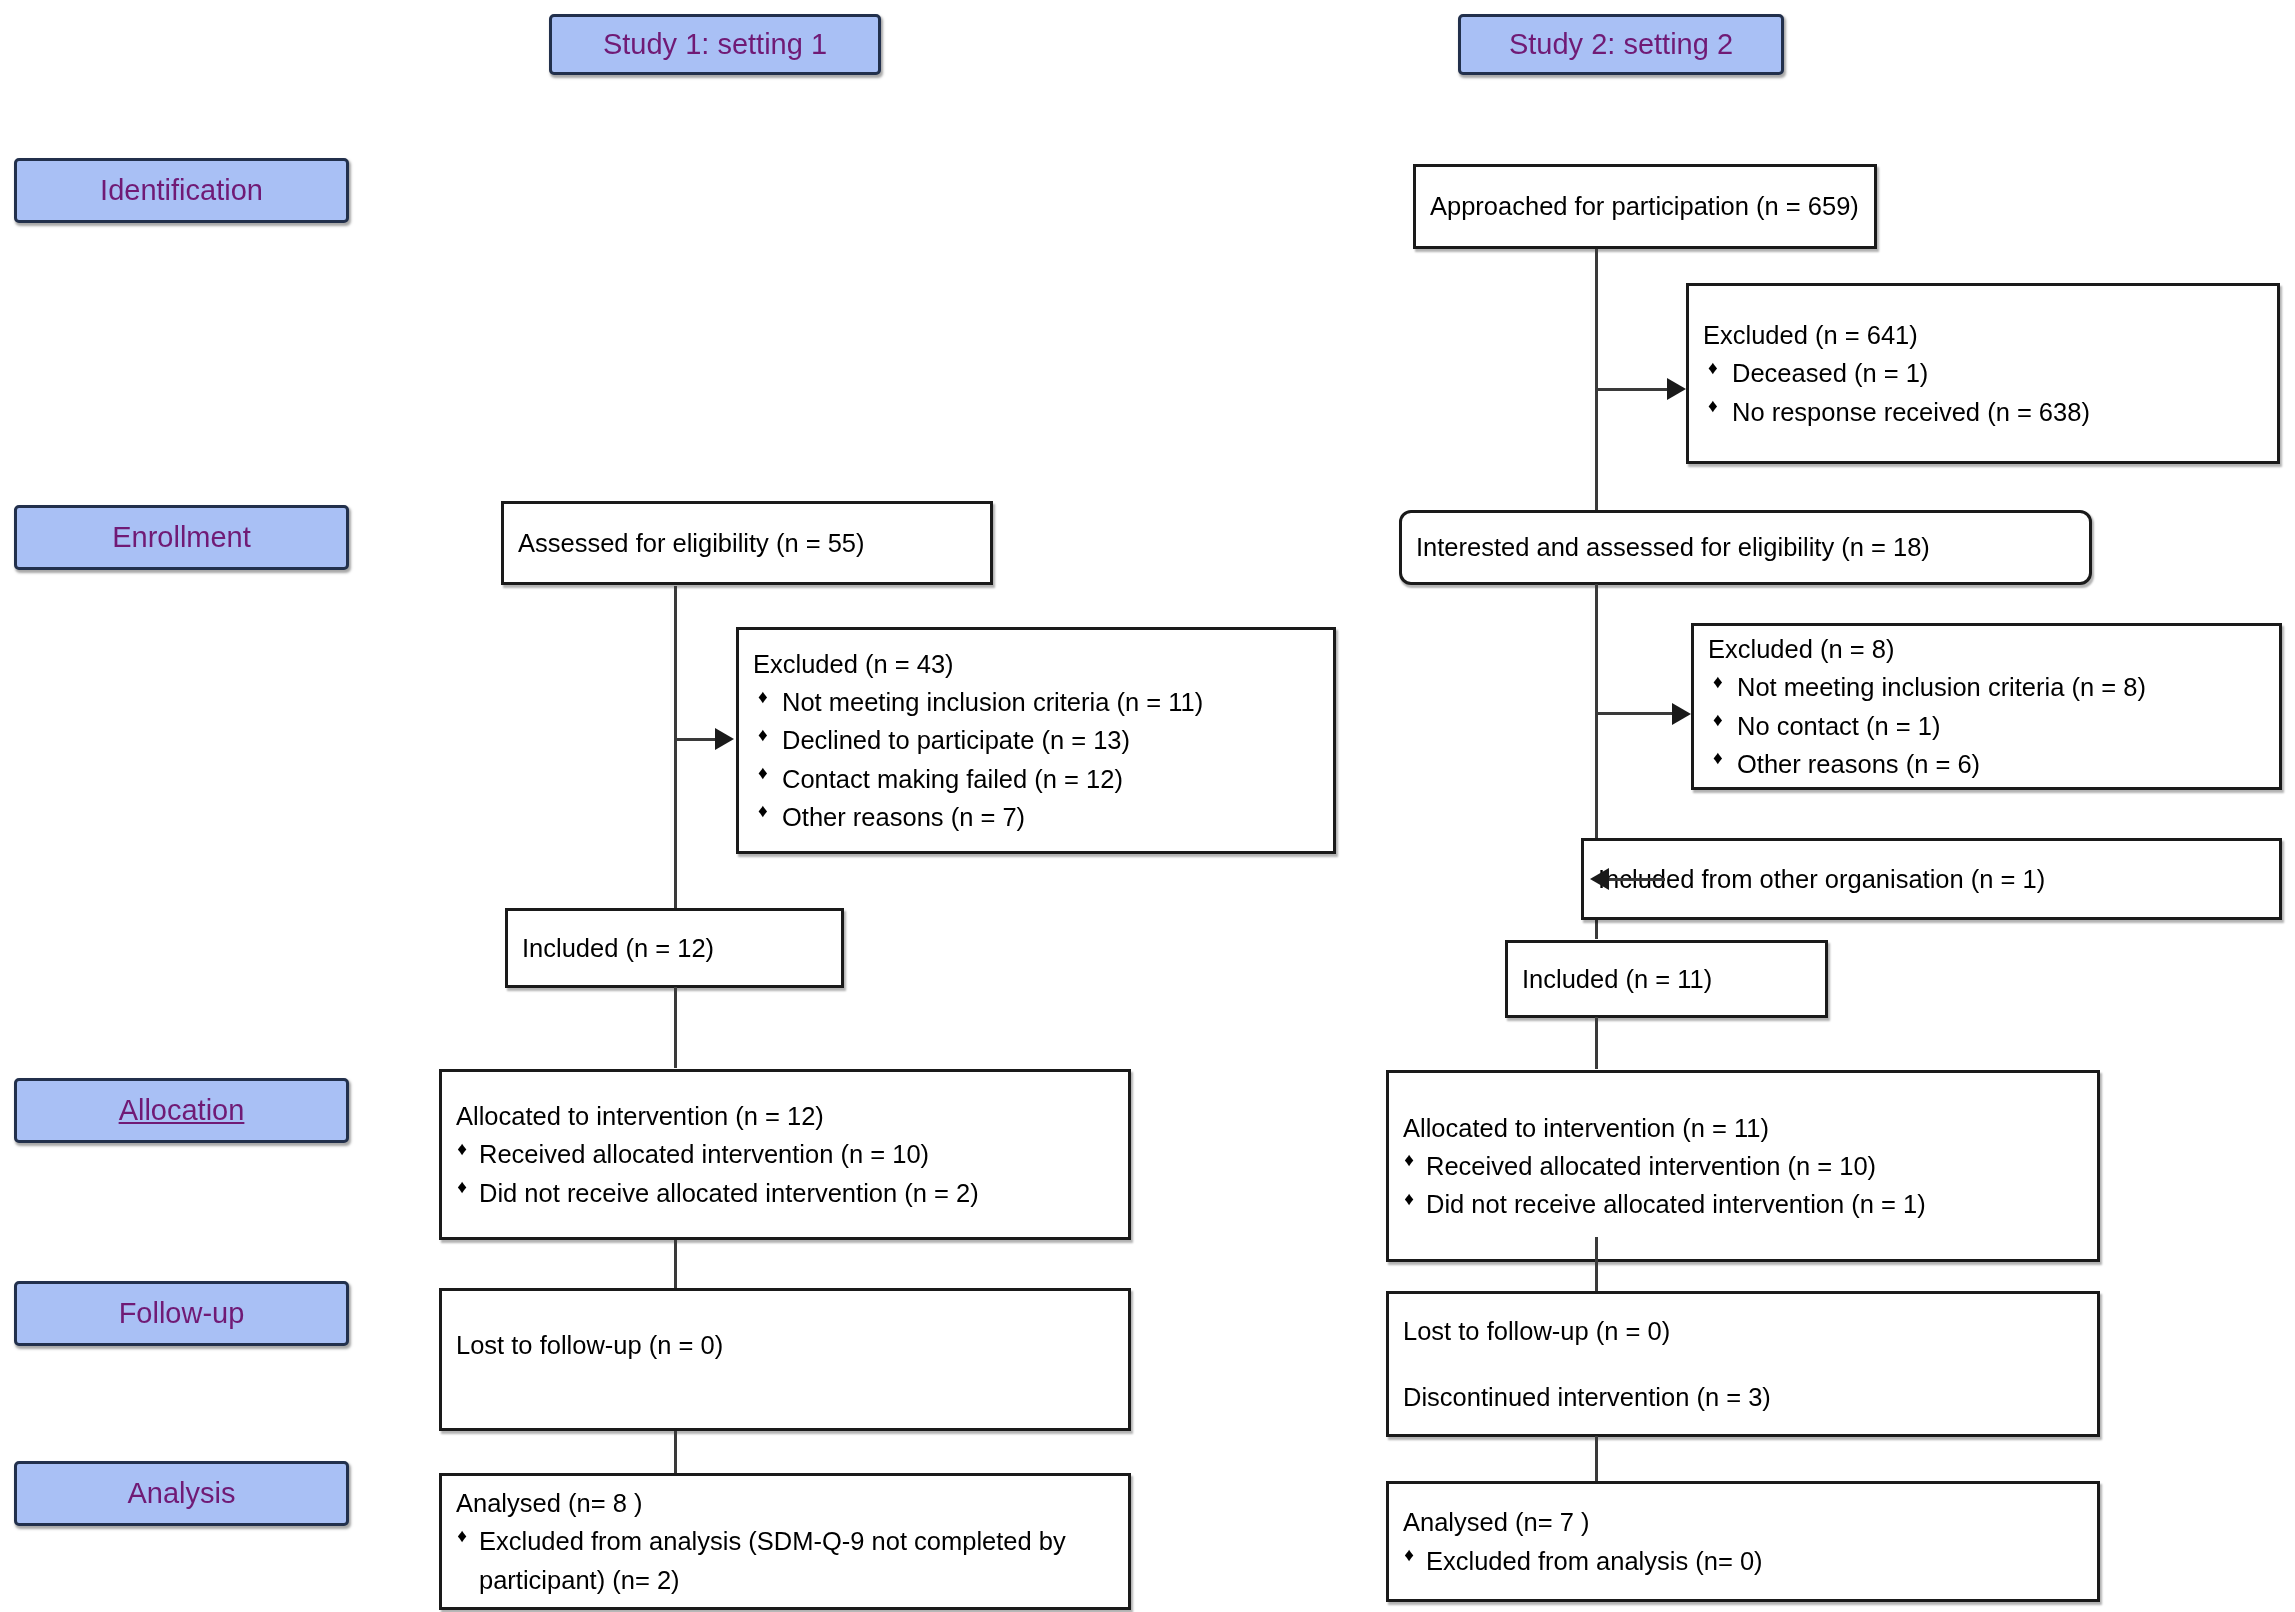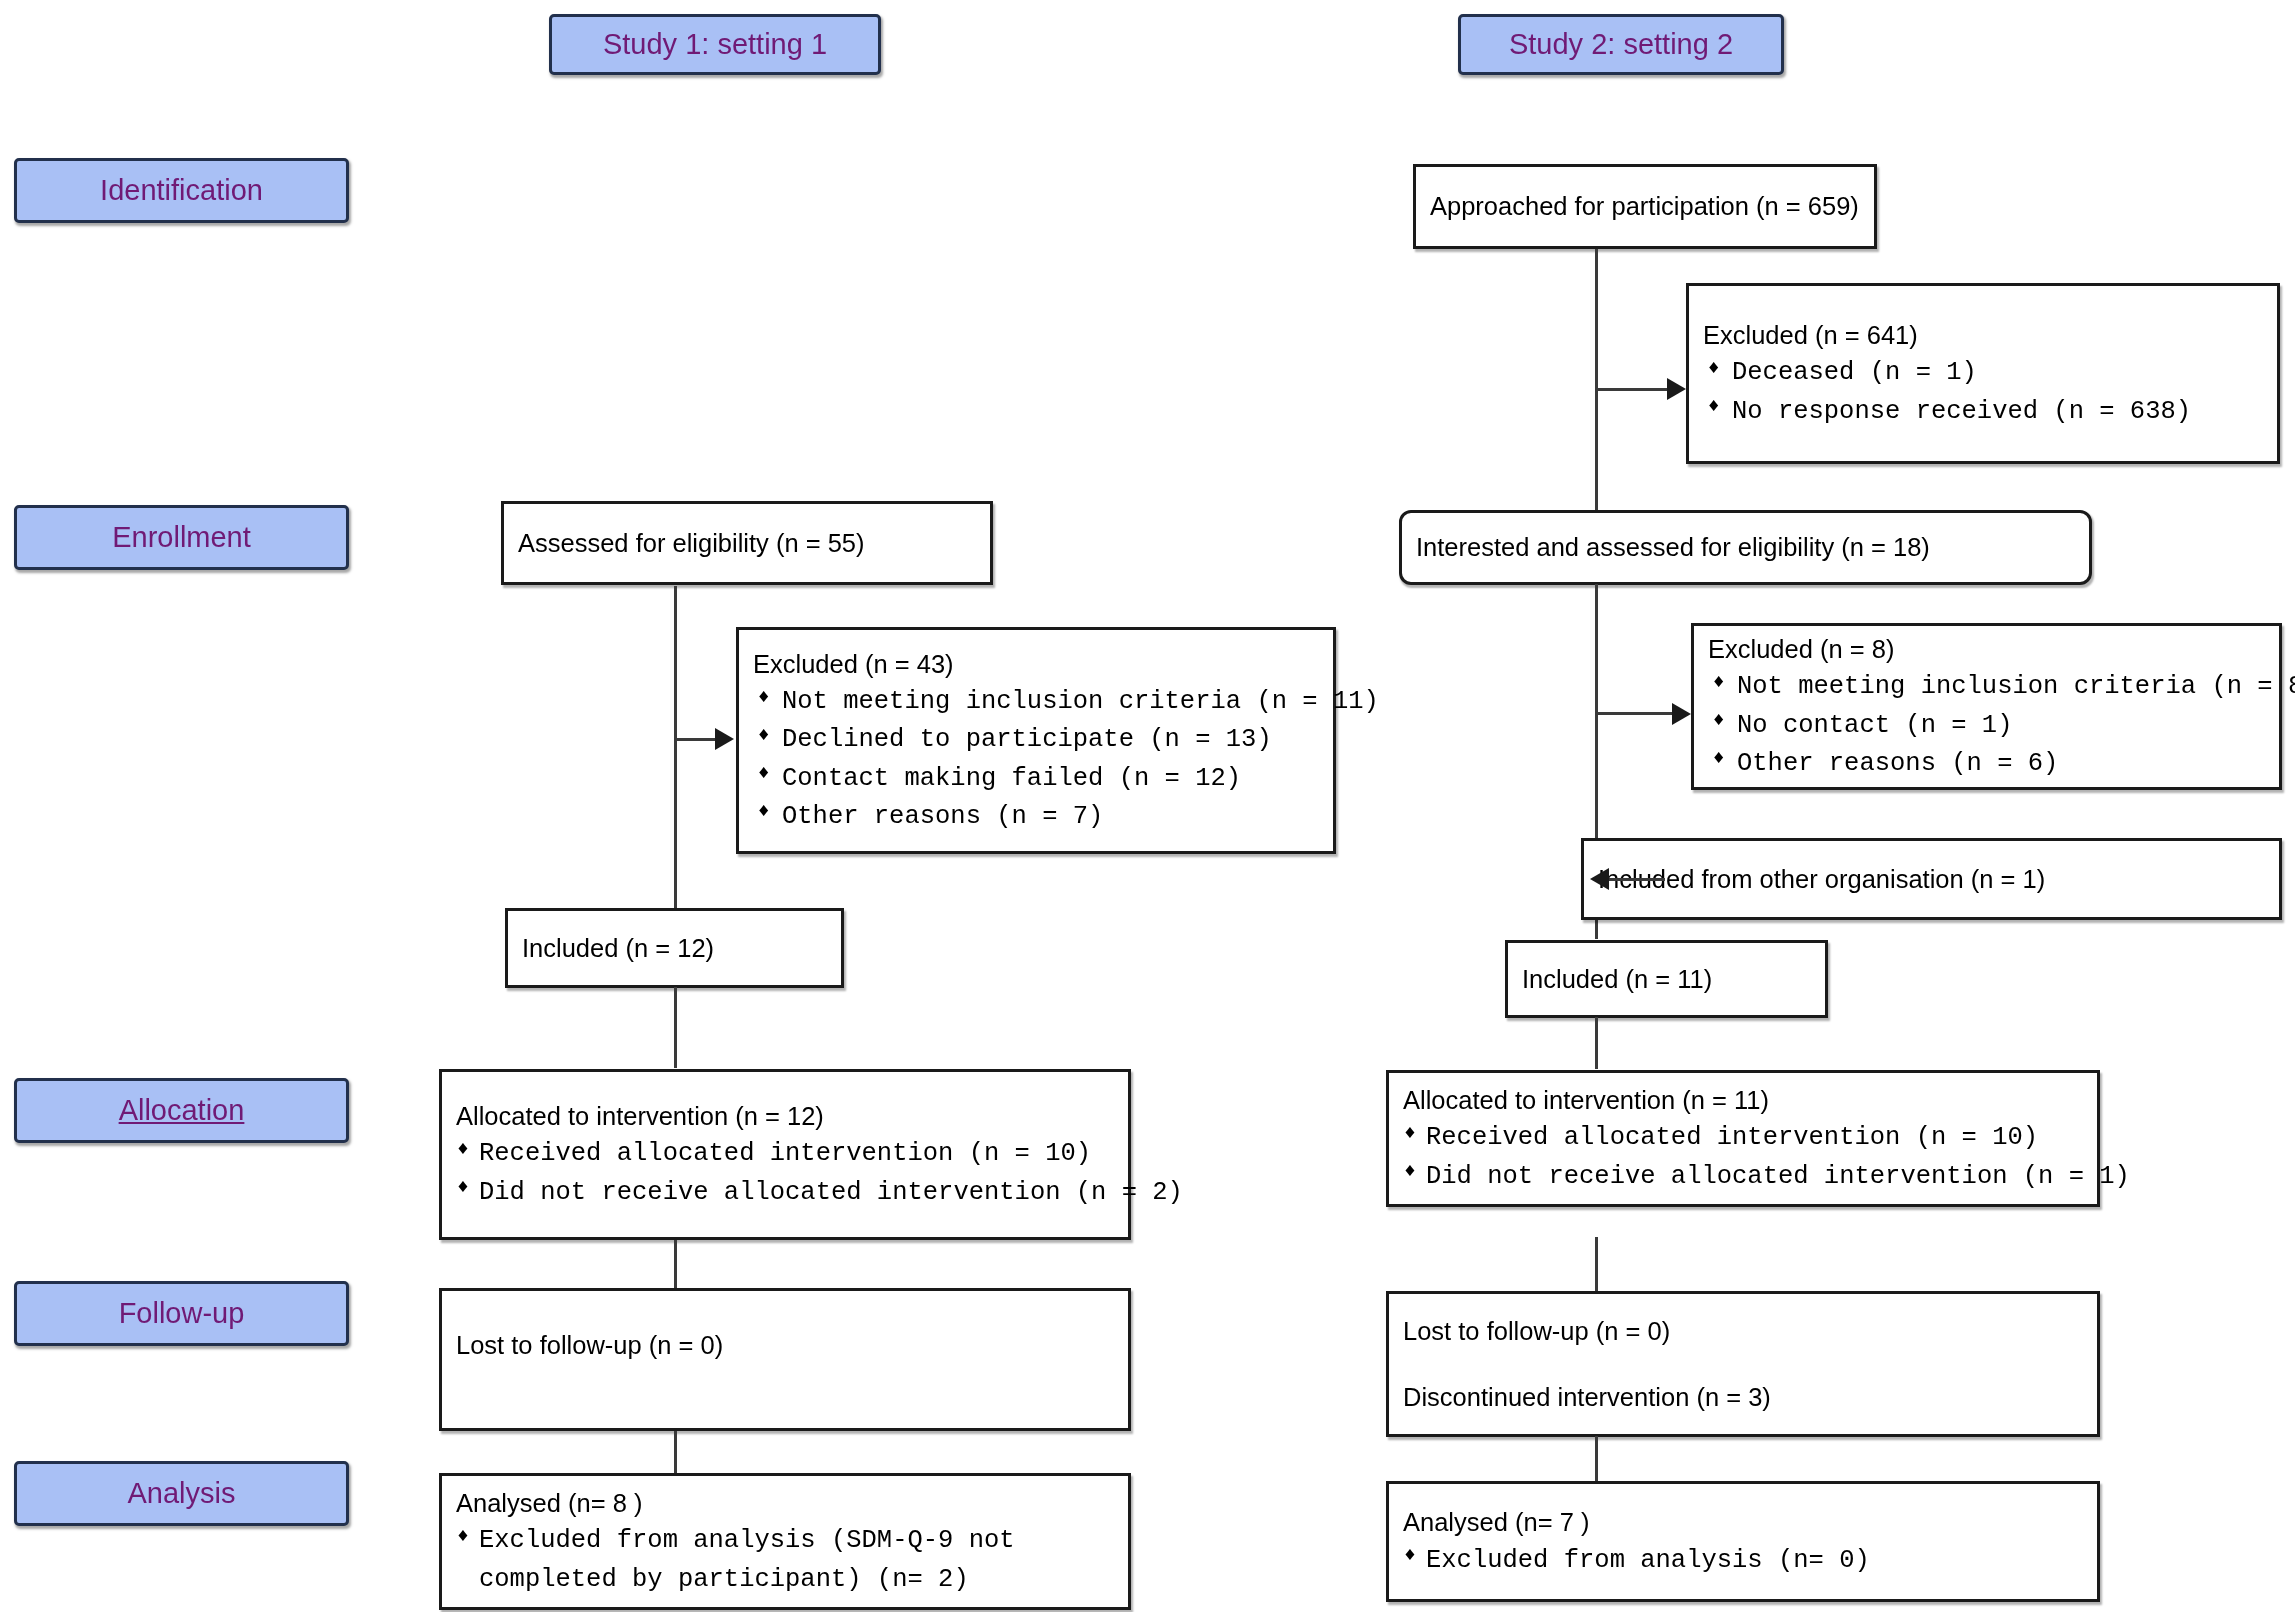--- a/index.html
+++ b/index.html
@@ -54,21 +54,20 @@
   }
   .flow-box ul {
     list-style: none;
     margin: 0;
     padding: 0;
   }
   .flow-box ul li {
     position: relative;
     padding-left: 29px;
     white-space: nowrap;
-    font-family: Liberation Mono, monospace;
   }
   .flow-box ul li::before {
     content: "\2666";
     position: absolute;
     left: 5.1px;
     top: -0.6px;
     font-size: 19px;
   }
   .flow-box ul.tight li {
     padding-left: 23px;
@@ -182,21 +181,21 @@
 
   <div class="hline" style="left:1595px; top:878px; width:70px;"></div>
   <div class="arrow-left" style="left:1590px; top:868px;"></div>
 
   <div class="flow-box" style="left:1505px; top:940px; width:323px; height:78px;">
     <div class="line">Included (n = 11)</div>
   </div>
 
   <div class="vline" style="left:1595px; top:1017px; height:52px;"></div>
 
-  <div class="flow-box" style="left:1386px; top:1070px; width:714px; height:137px;">
+  <div class="flow-box" style="left:1386px; top:1070px; width:714px; height:192px;">
     <div class="line">Allocated to intervention (n = 11)</div>
     <ul class="tight">
       <li>Received allocated intervention (n = 10)</li>
       <li>Did not receive allocated intervention (n = 1)</li>
     </ul>
   </div>
 
   <div class="vline" style="left:1595px; top:1237px; height:54px;"></div>
 
   <div class="flow-box" style="left:1386px; top:1291px; width:714px; height:146px;">

